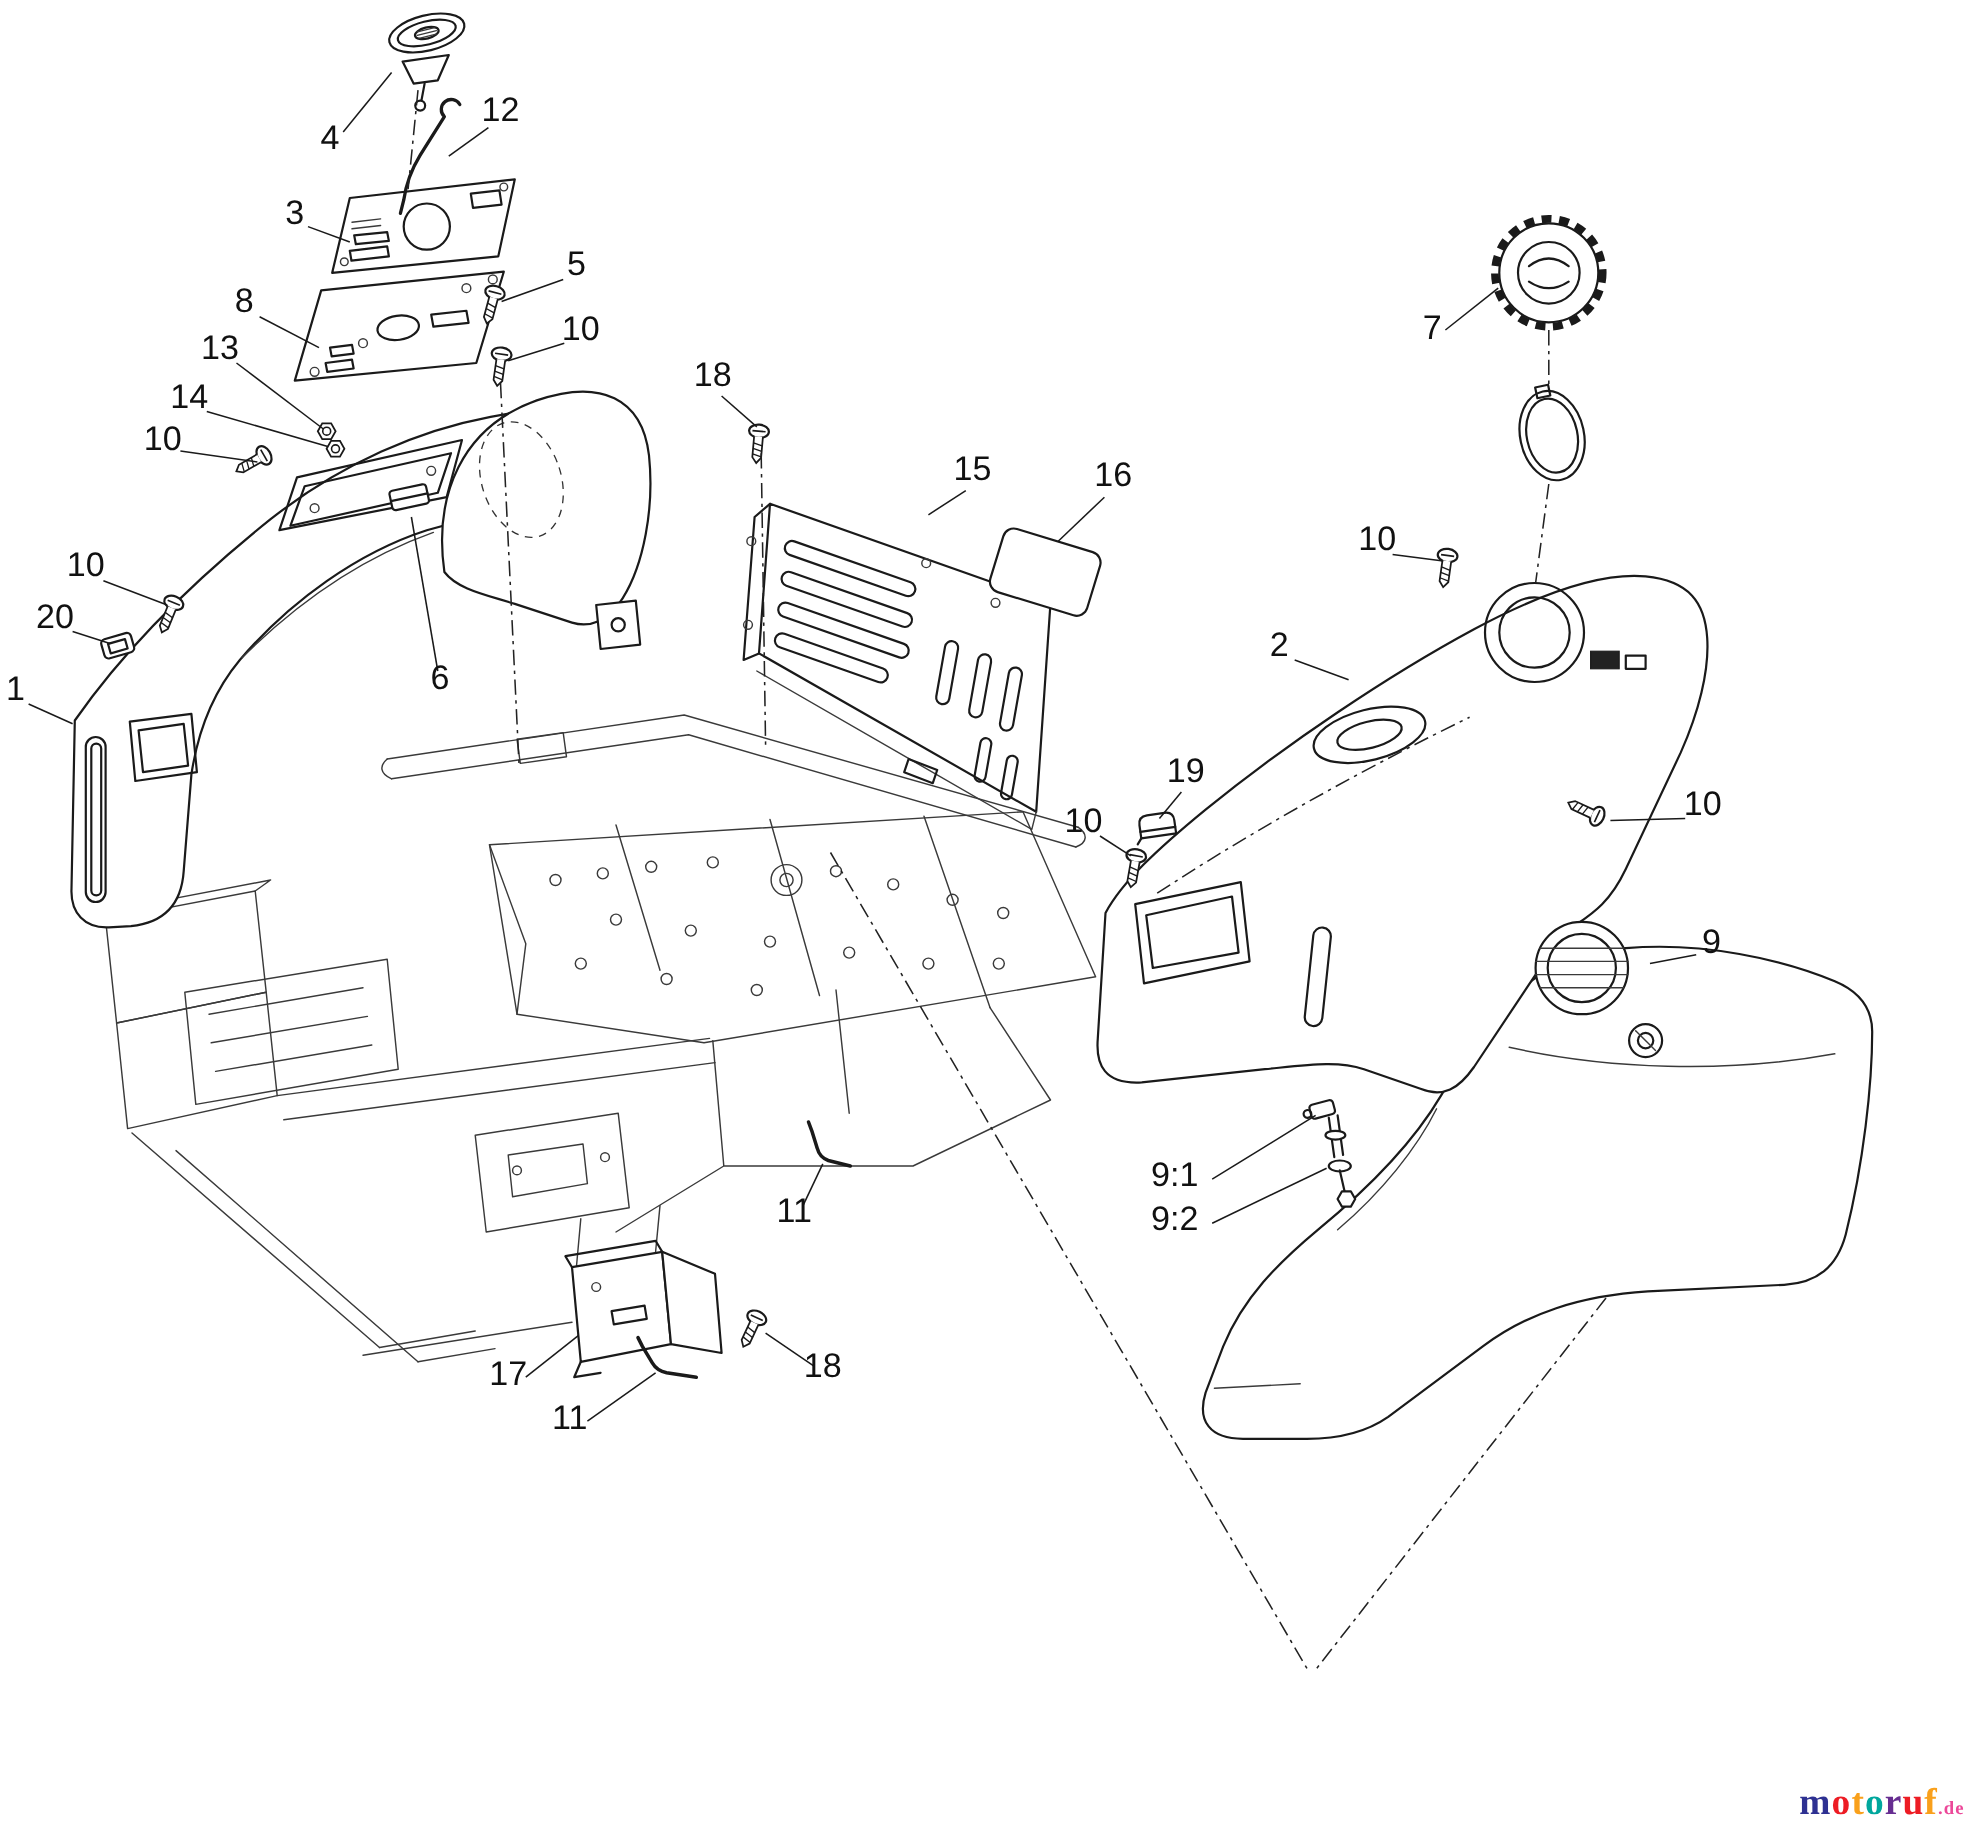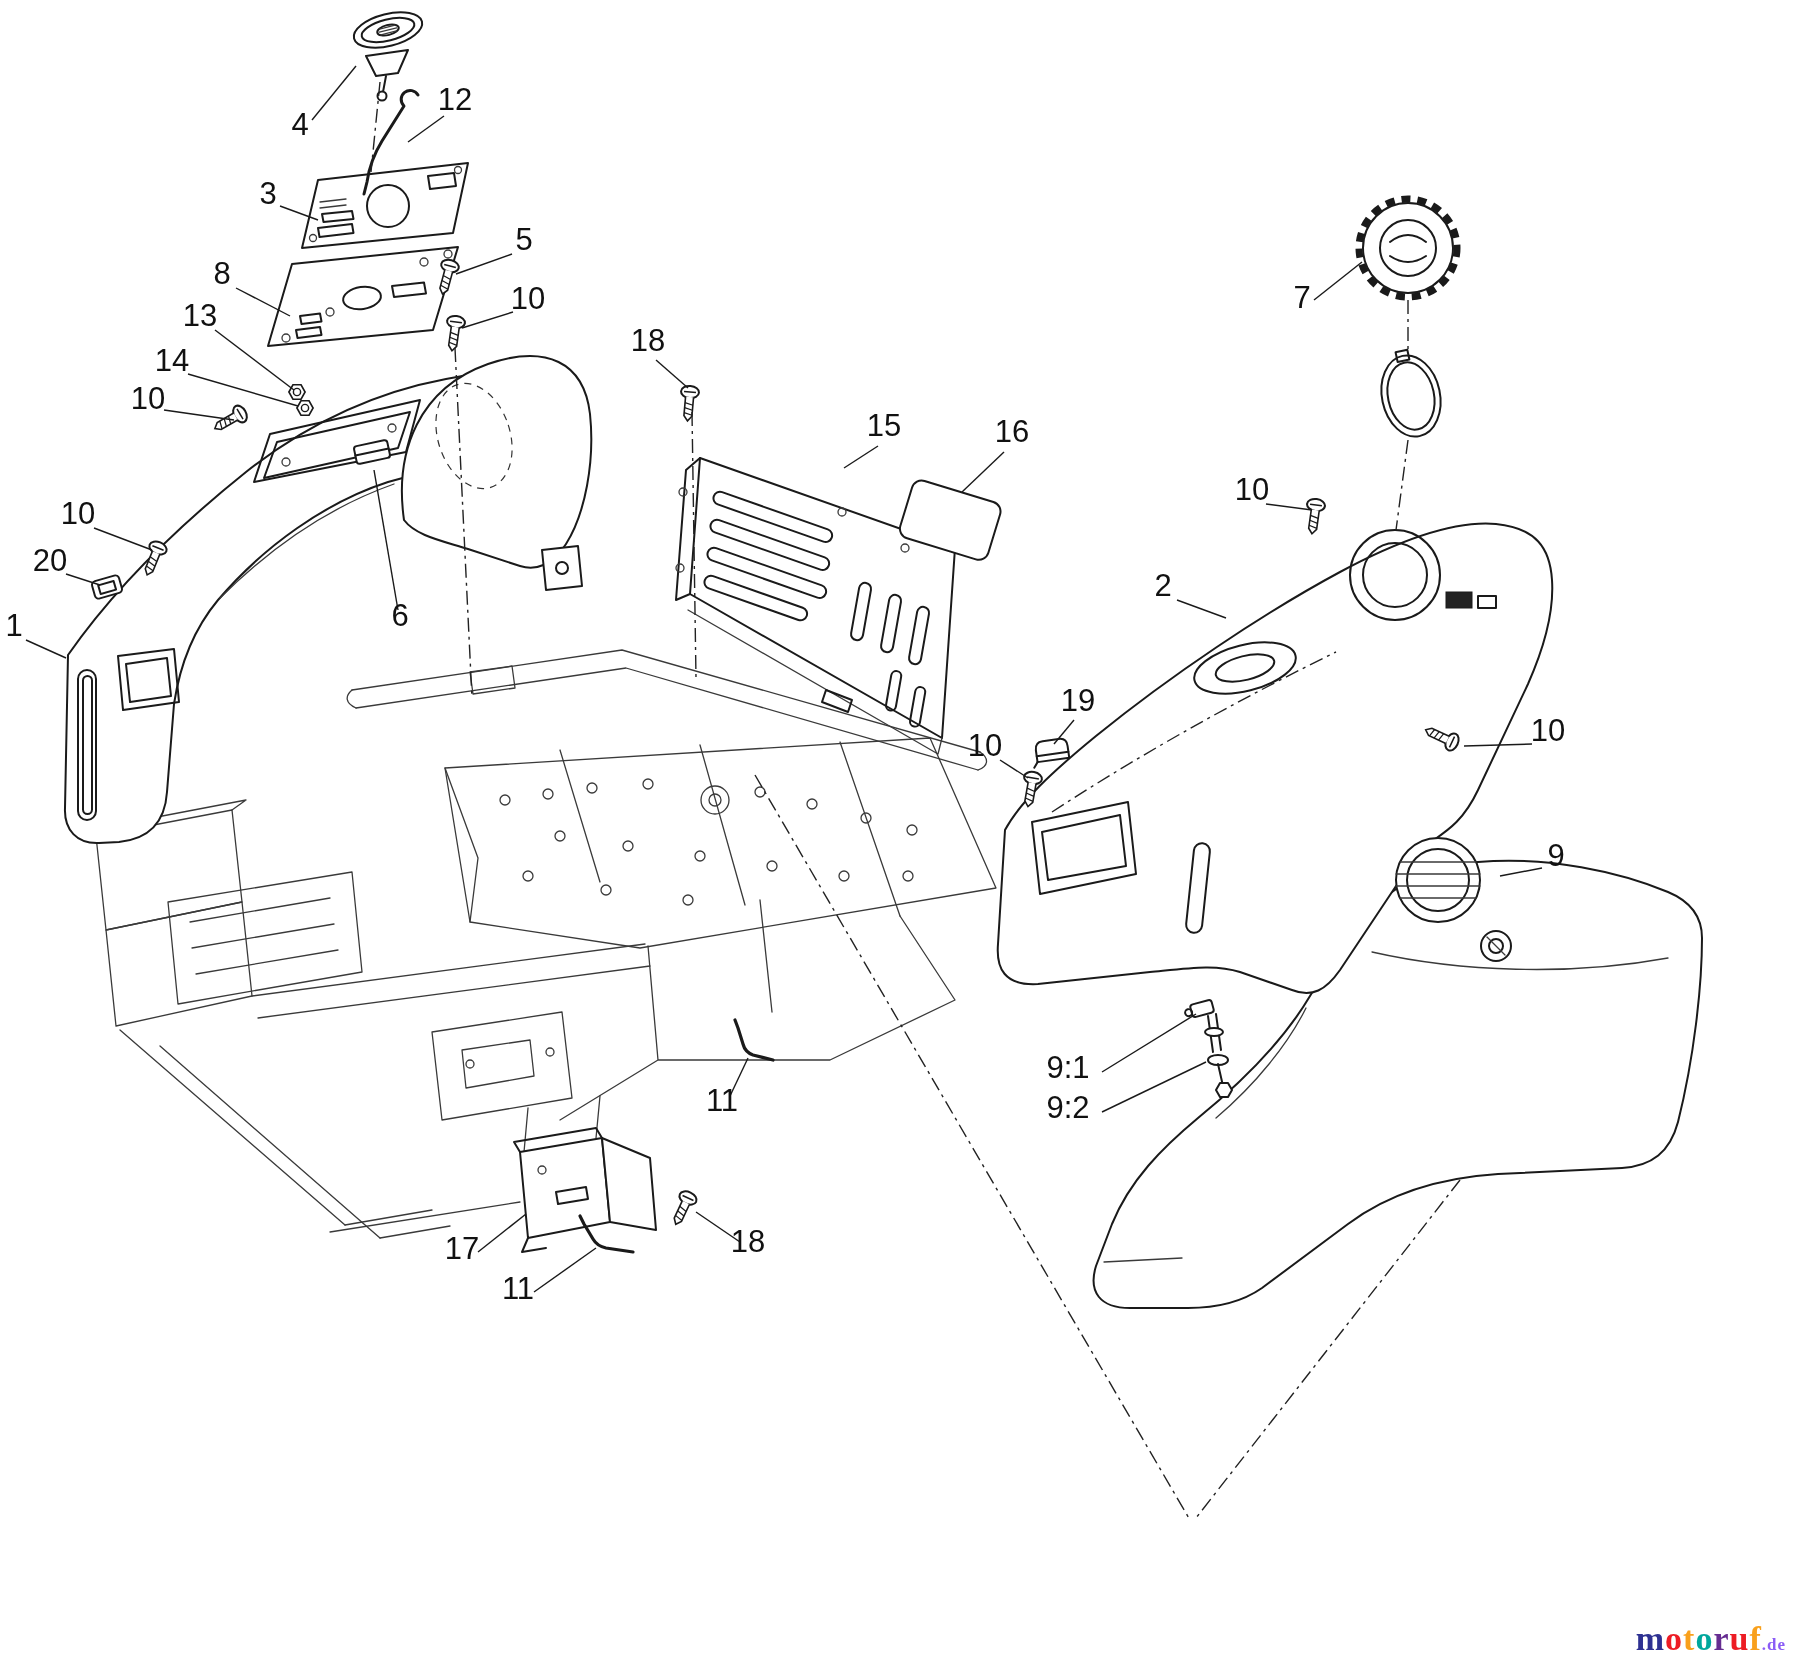--- a/index.html
+++ b/index.html
@@ -8,21 +8,21 @@
   svg{position:absolute;left:0;top:0;}
   .ln{fill:none;stroke:#1a1a1a;stroke-width:2;stroke-linejoin:round;stroke-linecap:round;}
   .fw{fill:#ffffff;stroke:#1a1a1a;stroke-width:2;stroke-linejoin:round;}
   .thin{fill:none;stroke:#3a3a3a;stroke-width:1.3;stroke-linejoin:round;stroke-linecap:round;}
   .dash{fill:none;stroke:#222;stroke-width:1.4;stroke-dasharray:14 5 3 5;}
   .dashlite{fill:none;stroke:#333;stroke-width:1.2;stroke-dasharray:7 6;}
   .leader{stroke:#1a1a1a;stroke-width:1.4;}
   .callout{font-family:"Liberation Sans",sans-serif;font-size:31px;fill:#111;text-anchor:middle;}
   .watermark{position:absolute;right:14px;bottom:8px;font-weight:bold;font-size:34px;
              letter-spacing:1px;font-family:"Liberation Serif",serif;}
-  .watermark .suffix{font-size:17px;color:#8b5cf6;font-weight:bold;}
+  .watermark .suffix{font-size:17px;color:#ec4899;font-weight:bold;}
 </style>
 </head>
 <body>
 
 <div class="stage">
 <svg width="1800" height="1666" viewBox="0 0 1800 1666">
   <defs>
     <g id="screw-sym">
       <ellipse cx="0" cy="0" rx="9" ry="6" fill="#fff" stroke="#1a1a1a" stroke-width="2"></ellipse>
       <line x1="-6" y1="0" x2="6" y2="0" stroke="#1a1a1a" stroke-width="1.5"></line>

